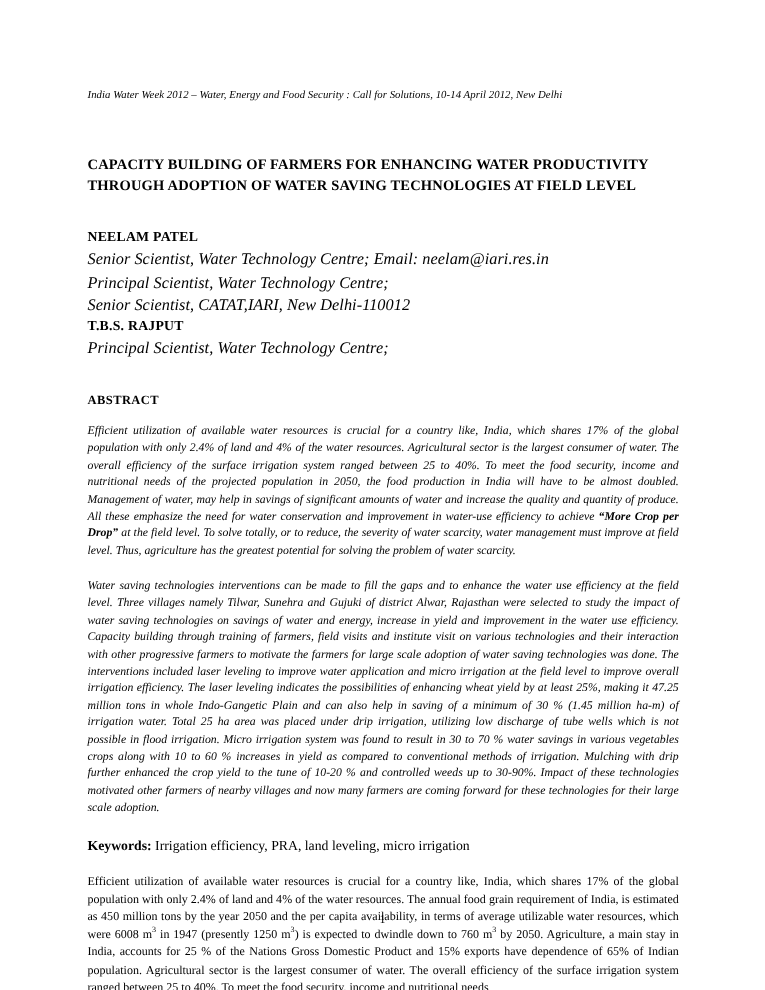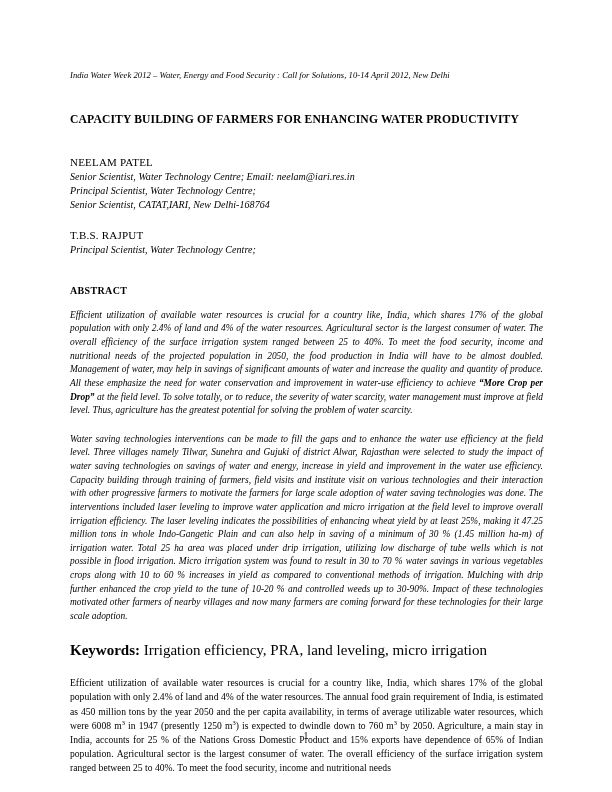--- a/index.html
+++ b/index.html
@@ -30,48 +30,47 @@
     font-style: italic;
     font-size: 8.6px;
     line-height: 1.2;
     letter-spacing: 0.05px;
     margin-top: 70px;
     white-space: nowrap;
   }
 
   
   .doc-title {
-    margin-top: 32px;
+    margin-top: 44px;
     font-weight: bold;
     font-size: 11.6px;
     line-height: 1.42;
     letter-spacing: 0.15px;
   }
   .doc-title .tline { display: block; }
 
   
   .authors {
     margin-top: 26px;
   }
   .author-block { margin: 0; }
   .author-name {
-    font-weight: normal;
+    font-weight: bold;
     font-size: 11px;
     line-height: 1.38;
     letter-spacing: 0.2px;
-    margin-top: 15px;
   }
   .author-name sup {
     font-size: 7px;
     vertical-align: super;
     line-height: 0;
   }
   .author-affil {
     font-style: italic;
-    font-size: 10px;
+    font-size: 13px;
     line-height: 1.42;
     letter-spacing: 0.05px;
   }
 
   
   .section-heading {
     font-weight: bold;
     font-size: 10px;
     letter-spacing: 0.35px;
     margin-top: 28px;
@@ -85,21 +84,21 @@
     letter-spacing: 0.02px;
   }
   .abstract-para.second { margin-top: 15px; }
   .abstract-para b {
     font-weight: bold;
     font-style: italic;
   }
 
   
   .keywords {
-    font-size: 15px;
+    font-size: 11px;
     line-height: 1.45;
     margin-top: 16px;
   }
   .keywords .kw-label {
     font-weight: bold;
   }
 
   
   .intro-heading {
     font-weight: bold;
@@ -134,35 +133,36 @@
 </head>
 <body>
 
 <div class="page">
   <div class="content">
 
     <div class="running-header">India Water Week 2012 – Water, Energy and Food Security : Call for Solutions, 10-14 April 2012, New Delhi</div>
 
     <div class="doc-title">
       <span class="tline">CAPACITY BUILDING OF FARMERS FOR ENHANCING WATER PRODUCTIVITY</span>
+      <span class="tline">THROUGH ADOPTION OF WATER SAVING TECHNOLOGIES AT FIELD LEVEL</span>
     </div>
 
     <div class="authors">
 
       <div class="author-block">
         <div class="author-name"><span>NEELAM PATEL</span></div>
         <div class="author-affil">Senior Scientist,  Water Technology Centre; Email: neelam@iari.res.in</div>
       </div>
 
       <div class="author-block">
         <div class="author-affil">Principal Scientist, Water Technology Centre;</div>
       </div>
 
       <div class="author-block">
-        <div class="author-affil">Senior Scientist, CATAT,IARI, New Delhi-168764</div>
+        <div class="author-affil">Senior Scientist, CATAT,IARI, New Delhi-110012</div>
       </div>
 
       <div class="author-block">
         <div class="author-name"><span>T.B.S. RAJPUT</span></div>
         <div class="author-affil">Principal Scientist, Water Technology Centre;</div>
       </div>
 
     </div>
 
     <div class="section-heading">ABSTRACT</div>

